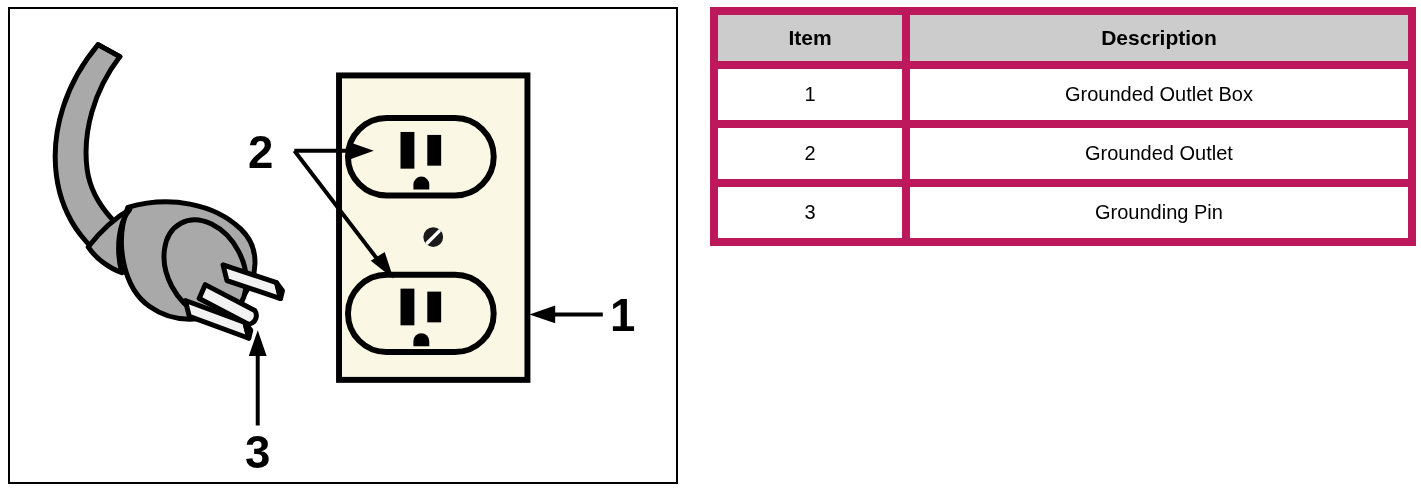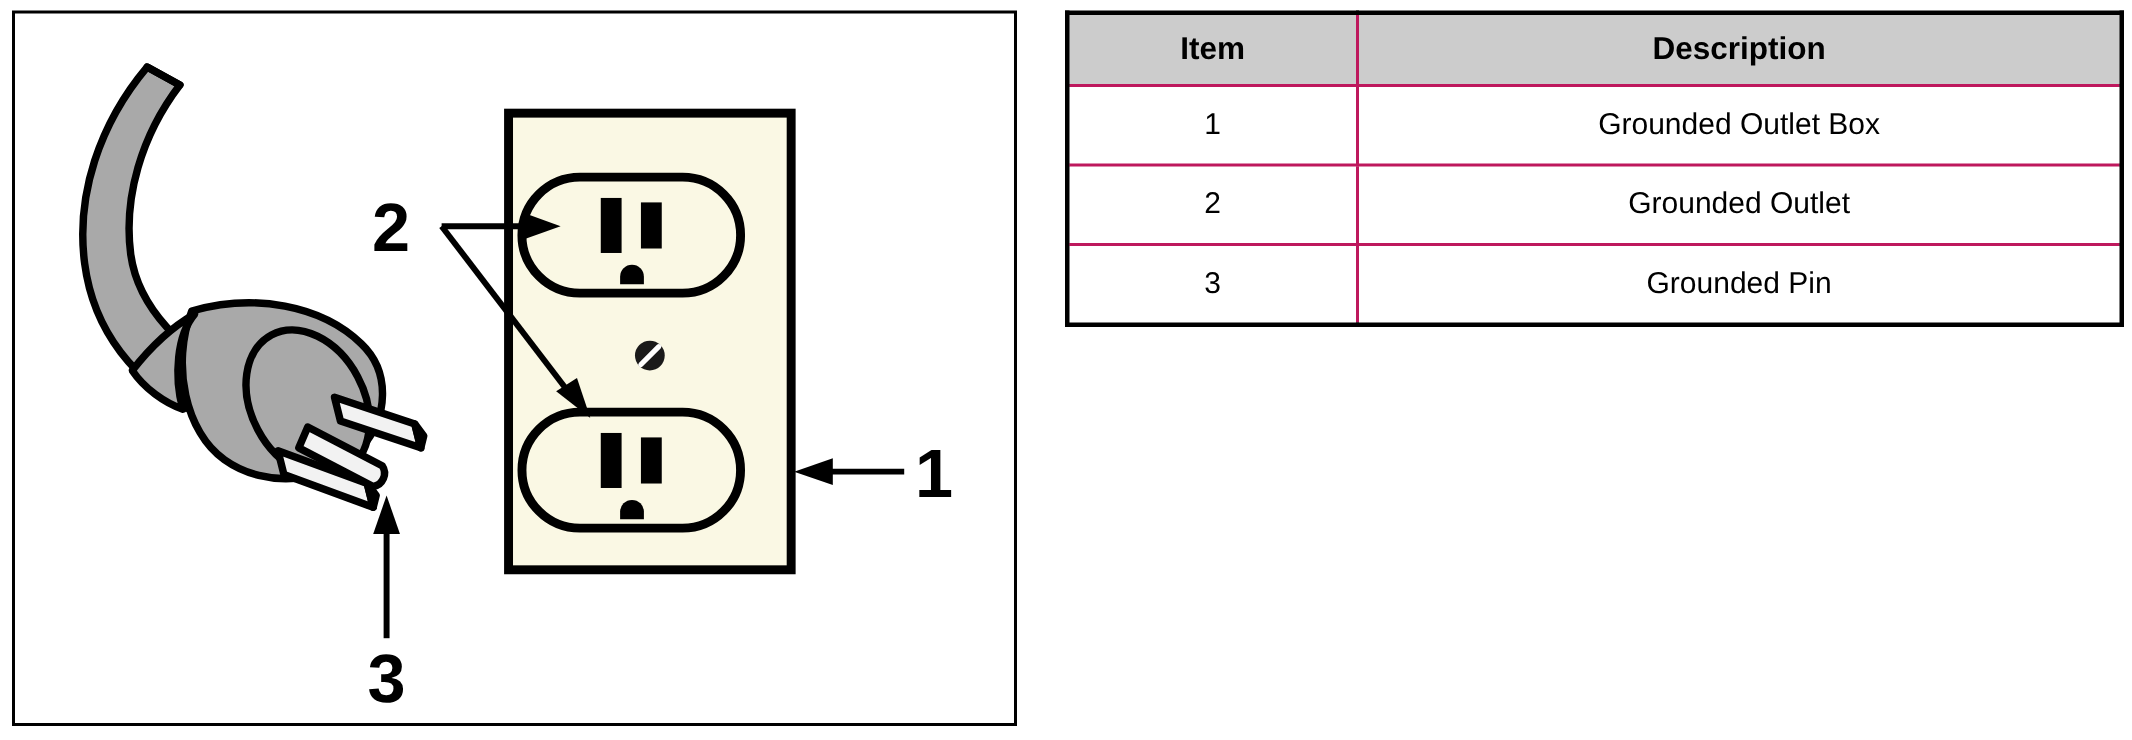--- a/index.html
+++ b/index.html
@@ -42,21 +42,21 @@
   }
   table.legend {
     border-collapse: collapse;
     width: 100%;
     height: 100%;
     table-layout: fixed;
     border: 3px solid #000000;
   }
   table.legend th,
   table.legend td {
-    border: 2px solid #be185d;
+    border: 8px solid #be185d;
     text-align: center;
     vertical-align: middle;
     color: #000000;
   }
   table.legend th {
     background: #cccccc;
     font-weight: bold;
     font-size: 21px;
     height: 44px;
   }
@@ -193,17 +193,17 @@
       <tr>
         <td>1</td>
         <td>Grounded Outlet Box</td>
       </tr>
       <tr>
         <td>2</td>
         <td>Grounded Outlet</td>
       </tr>
       <tr>
         <td>3</td>
-        <td>Grounded Pin</td>
+        <td>Grounding Pin</td>
       </tr>
     </tbody>
   </table>
 </div>
 
 </body></html>

